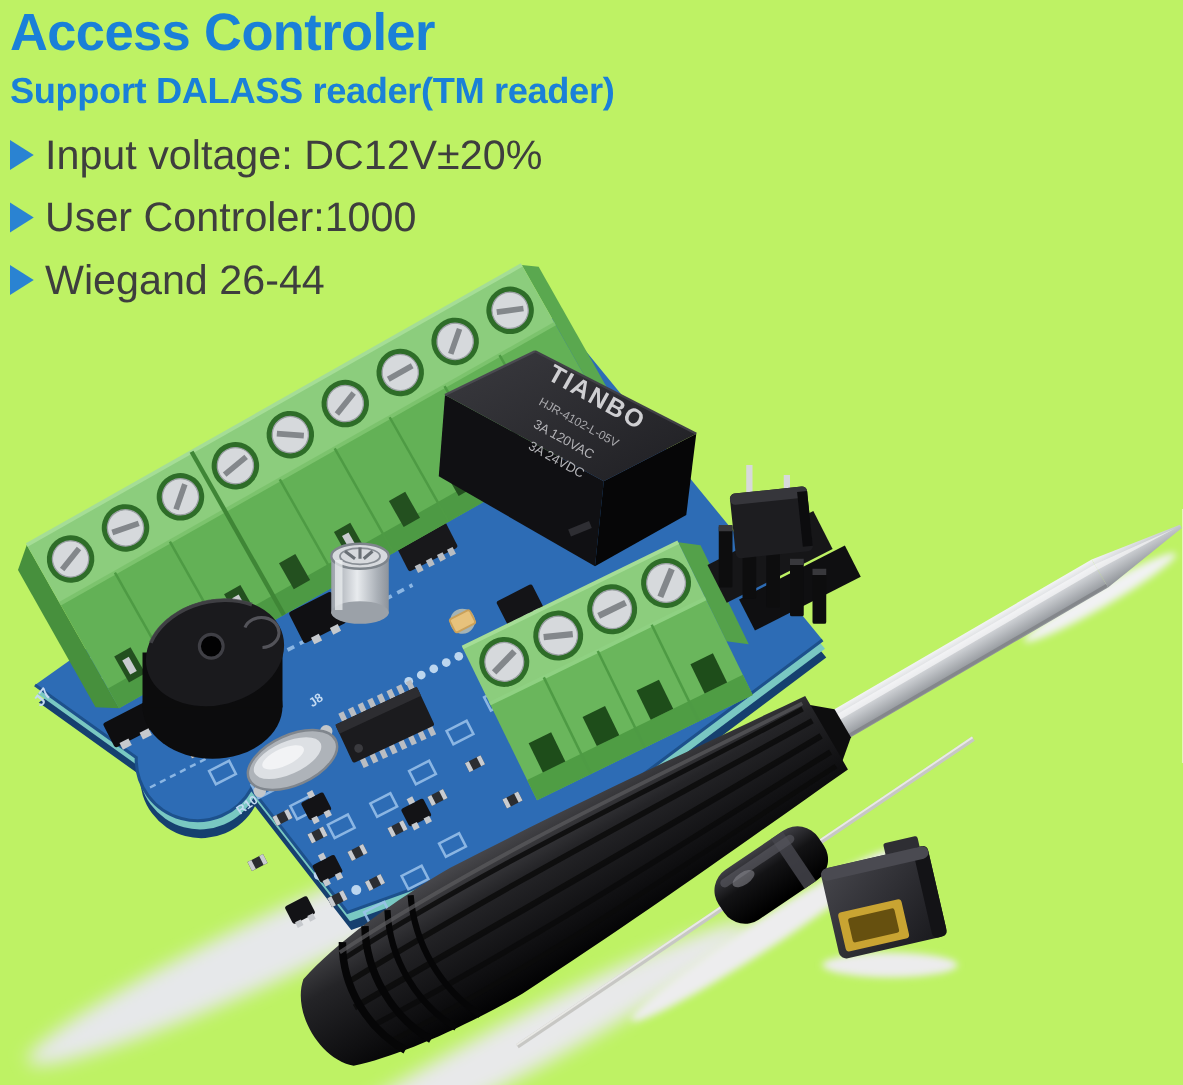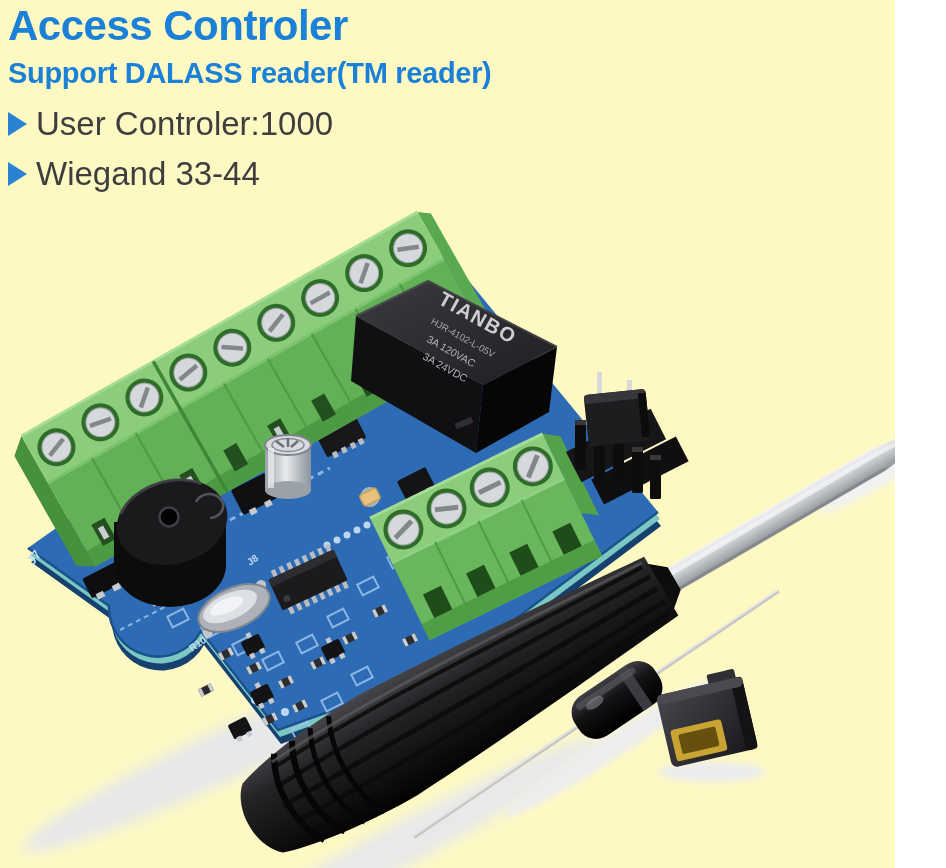--- a/index.html
+++ b/index.html
@@ -1,17 +1,17 @@
 <!DOCTYPE html>
 <html><head>
 <meta charset="utf-8">
 <style>
   html,body{margin:0;padding:0;background:#ffffff;}
-  .canvas{position:relative;width:857px;height:868px;background:#fef9c3;overflow:hidden;
-          font-family:"Liberation Sans",sans-serif;padding-left:38px;}
+  .canvas{position:relative;width:946px;height:868px;background:#bef264;overflow:hidden;
+          font-family:"Liberation Sans",sans-serif;}
   .photo-svg{position:absolute;left:0;top:0;width:946px;height:868px;}
   .text-overlay{position:absolute;left:8px;top:2px;z-index:5;}
   h1.title{margin:0;font-size:42px;font-weight:700;color:#1a80d8;letter-spacing:-0.5px;}
   h2.subtitle{margin:7px 0 0 0;font-size:29px;font-weight:700;color:#1a80d8;letter-spacing:-0.3px;text-align:right;}
   ul.features{list-style:none;margin:16px 0 0 0;padding:0;}
   ul.features li{display:flex;align-items:flex-start;gap:9px;margin:0 0 13px 0;
                  font-size:33px;color:#3e3e3e;line-height:1.12;}
   .tri{flex:0 0 auto;width:0;height:0;margin-top:6px;
        border-top:12px solid transparent;border-bottom:12px solid transparent;
        border-left:19px solid #2a83d2;}
@@ -21,25 +21,29 @@
 <body>
 
 <div class="canvas">
 
   <div class="text-overlay">
     <h1 class="title">Access Controler</h1>
     <h2 class="subtitle">Support DALASS reader(TM reader)</h2>
     <ul class="features">
       <li>
         <span class="tri"></span>
+        <span>Input voltage: DC12V±20%</span>
+      </li>
+      <li>
+        <span class="tri"></span>
         <span>User Controler:1000</span>
       </li>
       <li>
         <span class="tri"></span>
-        <span>Wiegand 33-44</span>
+        <span>Wiegand 26-44</span>
       </li>
     </ul>
   </div>
 
   <svg class="photo-svg" viewBox="0 0 946 868">
     <defs>
       <linearGradient id="gMetal" x1="0" y1="0" x2="0" y2="1">
         <stop offset="0" stop-color="#f3f4f5"></stop>
           <stop offset="0.45" stop-color="#c6c9cd"></stop>
         <stop offset="1" stop-color="#8e9297"></stop>

